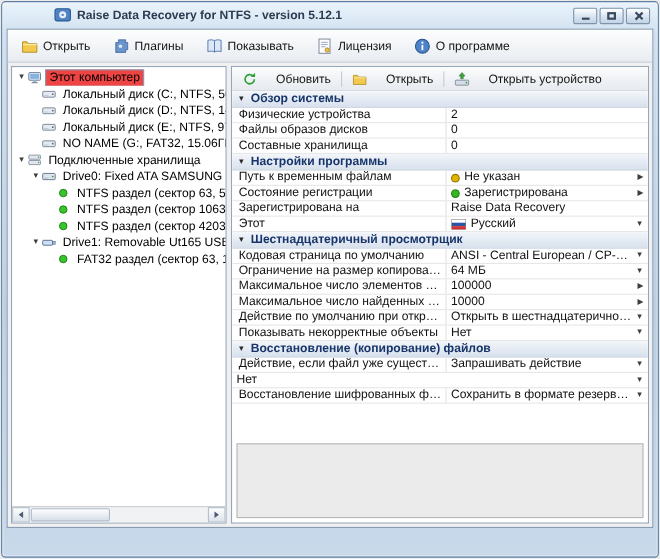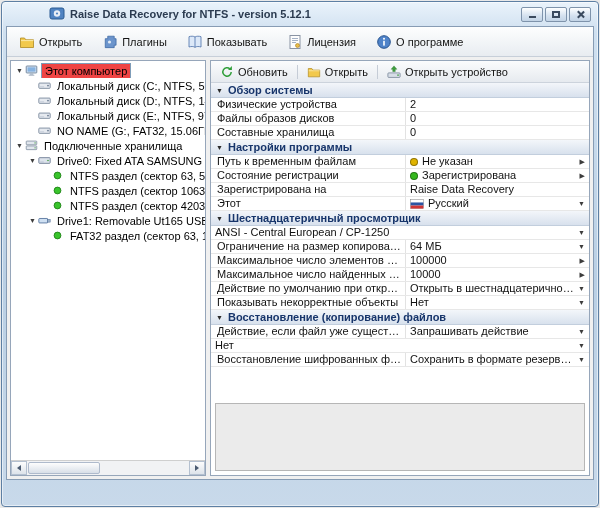--- a/index.html
+++ b/index.html
@@ -78,21 +78,21 @@
   .right-panel {
     flex: 1; background: #fff; border: 1px solid #96a6ba;
     display: flex; flex-direction: column; overflow: hidden;
   }
   .panel-toolbar {
     height: 22px; flex: none;
     background: linear-gradient(#fbfcfd, #e6eaef);
     border-bottom: 1px solid #ccd3dc;
     display: flex; align-items: center; padding: 0 4px; gap: 4px;
   }
-  .ptbtn { display: flex; align-items: center; gap: 4px; padding: 2px 5px; }
+  .ptbtn { display: flex; align-items: center; gap: 17px; padding: 2px 5px; }
   .ptbtn .icn svg { width: 14px; height: 14px; }
   .psep { width: 1px; height: 14px; background: #c5ccd6; flex: none; }
 
   .prop-grid { flex: 1; background: #fff; overflow: hidden; }
   .psection {
     height: 15px; display: flex; align-items: center; gap: 5px; padding: 0 5px;
     background: linear-gradient(#f3f6fa, #d8e1ed);
     border-bottom: 1px solid #c2cedd;
     color: #17356b; font-weight: bold;
   }
@@ -421,20 +421,21 @@
                 </span>
                 <span class="pvtext">Русский</span>
                 <span class="varrow">▼</span>
               </div>
             </div>
             <div class="psection">
               <span class="sarrow">▼</span>
               <span>Шестнадцатеричный просмотрщик</span>
             </div>
             <div class="prow">
+              <div class="pname">Кодовая страница по умолчанию</div>
               <div class="pval">
                 <span class="pvtext">ANSI - Central European / CP-1250</span>
                 <span class="varrow">▼</span>
               </div>
             </div>
             <div class="prow">
               <div class="pname">Ограничение на размер копирования</div>
               <div class="pval">
                 <span class="pvtext">64 МБ</span>
                 <span class="varrow">▼</span>

